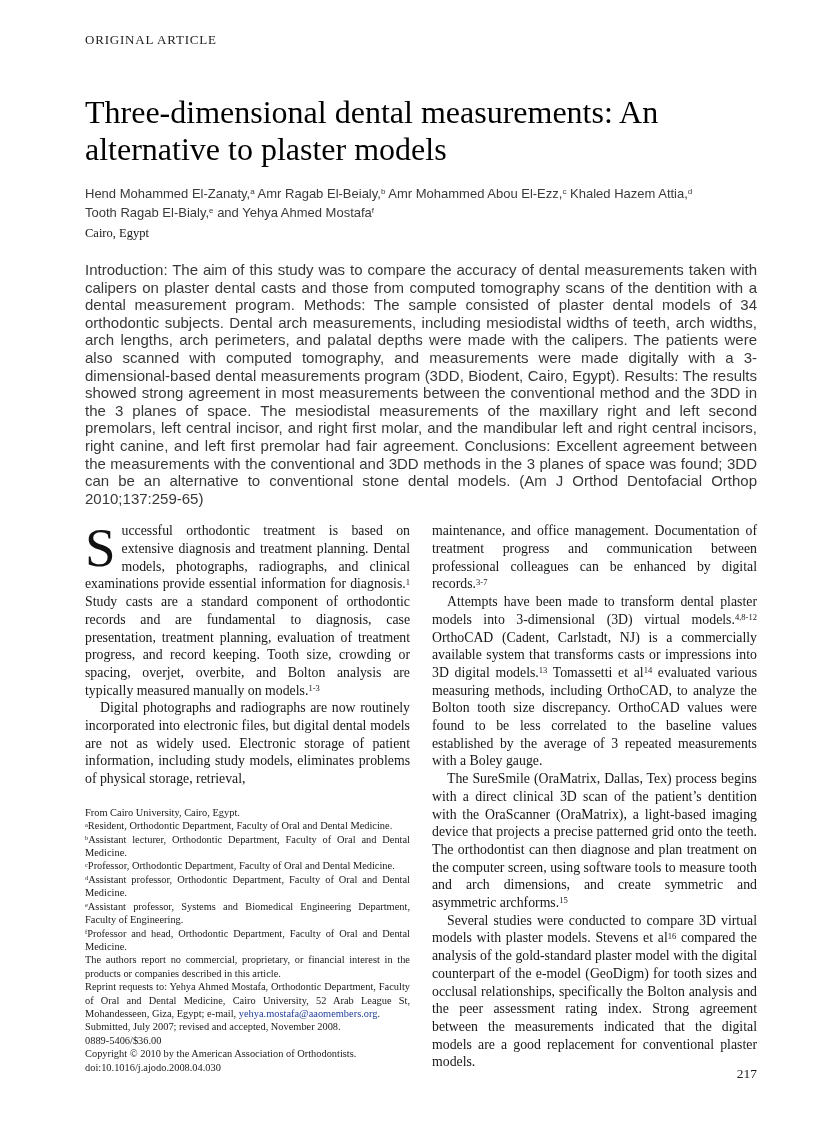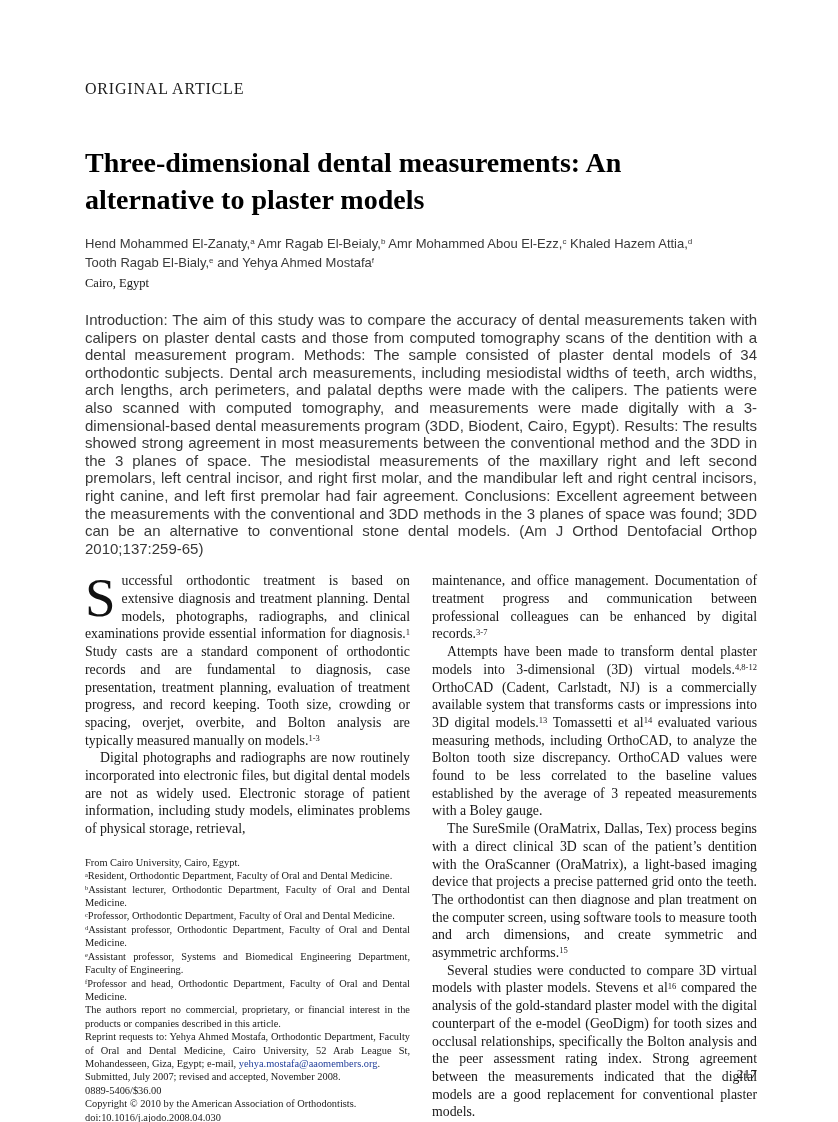--- a/index.html
+++ b/index.html
@@ -8,30 +8,30 @@
     width: 838px;
     height: 1122px;
     background: #ffffff;
     box-sizing: border-box;
     padding: 0 81px 0 85px;
     overflow: hidden;
     font-family: "Liberation Serif", serif;
     color: #161616;
   }
   .kicker {
-    margin-top: 80px;
-    font-size: 16px;
+    margin-top: 32px;
+    font-size: 13px;
     letter-spacing: 0.8px;
     color: #1a1a1a;
   }
   .title {
     margin: 46px 0 0 0;
-    font-size: 28px;
+    font-size: 32px;
     line-height: 37px;
-    font-weight: bold;
+    font-weight: normal;
     color: #000000;
   }
   .authors {
     margin-top: 16px;
     font-family: "Liberation Sans", sans-serif;
     font-size: 13px;
     line-height: 19px;
     color: #3a3a3a;
   }
   .authors sup, .para sup, .abstract sup {

